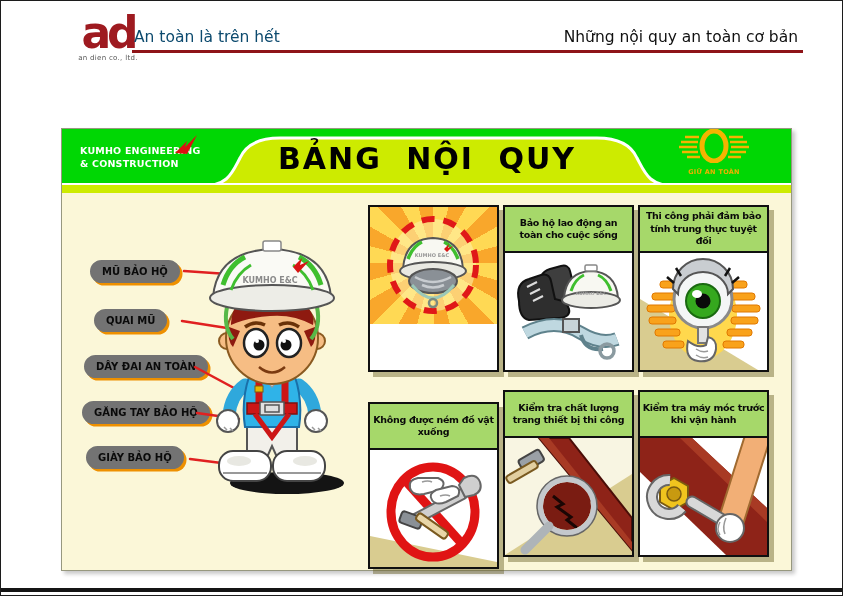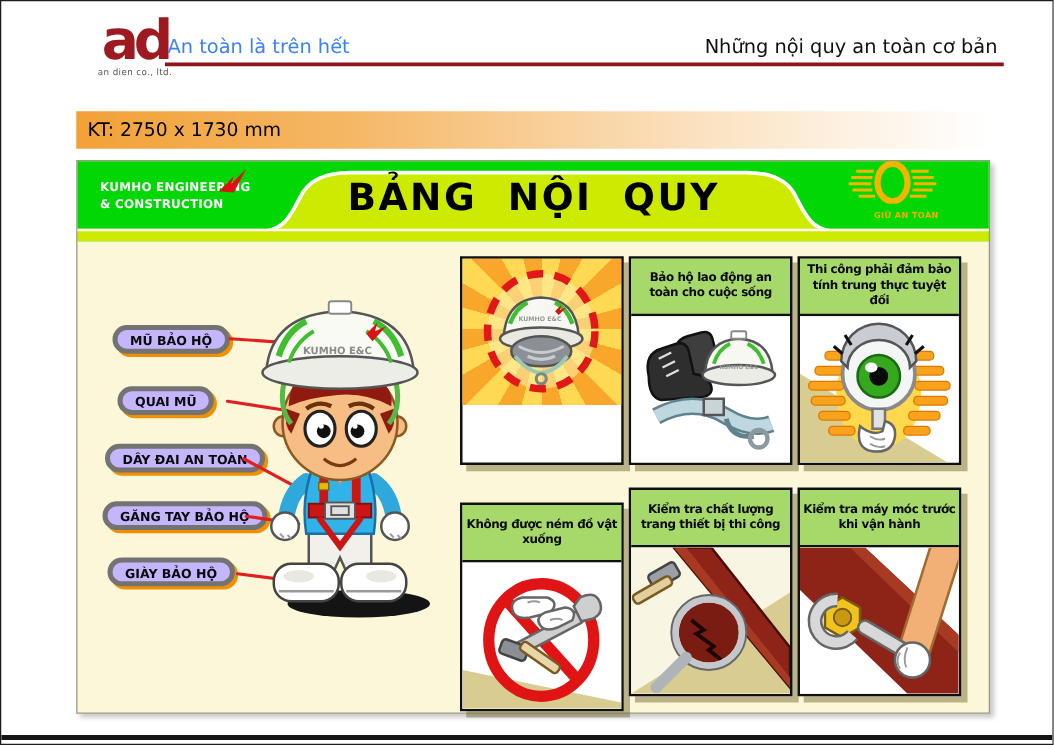--- a/index.html
+++ b/index.html
@@ -4,44 +4,44 @@
 <style>
   html,body{margin:0;padding:0;background:#fff;}
   .page{position:relative;width:843px;height:596px;background:#fff;border:1px solid #1c1c1c;
         box-sizing:border-box;overflow:hidden;font-family:"DejaVu Sans","Liberation Sans",sans-serif;}
   .abs{position:absolute;}
 
   
   .logo{left:62px;top:12px;width:90px;text-align:center;}
   .logo-text{font-size:44px;line-height:40px;font-weight:bold;color:#9E1A20;letter-spacing:-4px;}
   .logo-sub{font-size:7px;color:#555;letter-spacing:.3px;margin-top:1px;}
-  .slogan{left:133px;top:27px;font-size:15.5px;color:#3b82f6;}
+  .slogan{left:133px;top:27px;font-size:15.5px;color:#0c4a6e;}
   .rule{left:131px;top:49px;width:671px;height:3px;background:#8E1418;}
   .header-right{right:44px;top:27px;font-size:15.5px;color:#101010;font-weight:500;margin-left:14px;}
 
   
   .size-bar{left:60px;top:88px;width:731px;height:30px;box-sizing:border-box;
     background:linear-gradient(90deg,#F2A136 0%,#F5B766 30%,#FAD9AE 60%,#FDF2E3 85%,#fff 100%);
     font-size:15px;line-height:30px;padding-left:9px;color:#000;}
 
   
   .board{left:60px;top:127px;width:731px;height:443px;background:#FBF7D8;
     border:1px solid #97987f;box-sizing:border-box;box-shadow:3px 3px 4px rgba(0,0,0,.22);}
   .board-header{left:0;top:0;width:100%;height:64px;background:#00D704;}
   .board-strip{left:0;bottom:0;width:100%;height:8px;background:#CDEB00;border-top:2px solid #fff;box-sizing:content-box;}
   .title-shape{left:140px;top:0;width:473px;height:57px;}
   .board-title{left:200px;top:12px;width:330px;text-align:center;font-size:30px;font-weight:bold;
     color:#000000;letter-spacing:2px;word-spacing:12px;white-space:nowrap;}
   .company{left:18px;top:16px;color:#fff;font-weight:bold;font-size:9.5px;line-height:1.35;letter-spacing:.2px;}
   .company-arrow{left:112px;top:6px;}
-  .badge{left:615px;top:0;width:74px;text-align:right;}
+  .badge{left:615px;top:0;width:74px;text-align:center;}
   .badge-label{font-size:6.5px;font-weight:bold;color:#F0B000;letter-spacing:.3px;margin-top:1px;}
 
   
-  .pill{background:#c4b5fd;border:4px solid #737373;border-radius:13px;height:23px;line-height:19px;
+  .pill{background:#737373;border:2px solid #737373;border-radius:13px;height:23px;line-height:19px;
     padding:0 10px;font-size:10px;font-weight:bold;color:#0a0a0a;box-shadow:2.5px 2.5px 0 #EE9000;
     white-space:nowrap;box-sizing:border-box;text-align:center;}
 
   
   .panel{width:131px;height:167px;border:2px solid #101010;background:#fff;box-sizing:border-box;
     box-shadow:5px 5px 0 rgba(104,96,38,.45);}
   .panel-header{height:44px;background:#A6D86A;border-bottom:2px solid #101010;display:flex;
     align-items:center;justify-content:center;text-align:center;font-size:9.5px;font-weight:bold;
     line-height:1.3;padding:0 2px;color:#0a0a0a;letter-spacing:-.3px;}
   .panel-body{position:relative;height:117px;overflow:hidden;background:#fff;}
@@ -54,23 +54,20 @@
 <div class="page">
 
   <div class="abs logo">
     <div class="logo-text">ad</div>
     <div class="logo-sub">an dien co., ltd.</div>
   </div>
   <div class="abs slogan">An toàn là trên hết</div>
   <div class="abs rule"></div>
   <div class="abs header-right">Những nội quy an toàn cơ bản</div>
 
-  <div class="abs size-bar">
-    <span>KT:  2750 x 1730 mm</span>
-  </div>
 
   <div class="abs board">
 
     <div class="abs board-header">
       <svg class="abs title-shape" viewBox="0 0 473 57" width="473" height="57">
         <path d="M0,57 C26,57 30,44 38,29 Q47,9 78,9 L395,9 Q426,9 435,29 C443,44 447,57 473,57 Z" fill="#CDEB00" stroke="#FFFFFF" stroke-width="3" stroke-linejoin="round"></path>
       </svg>
       <div class="abs board-title">BẢNG NỘI QUY</div>
       <div class="abs company">
         <div>KUMHO ENGINEERING</div>

